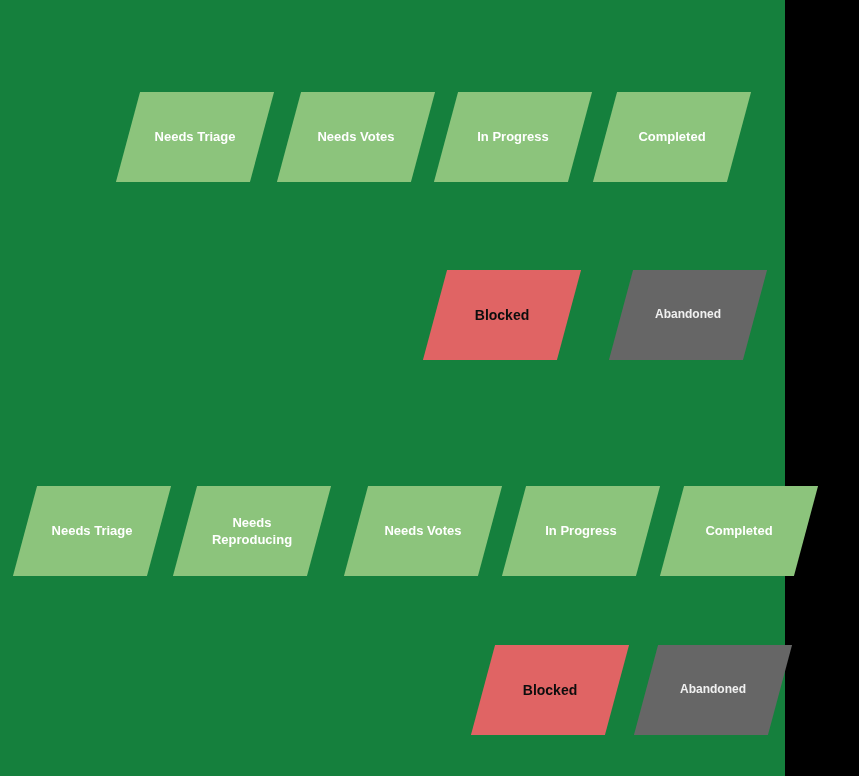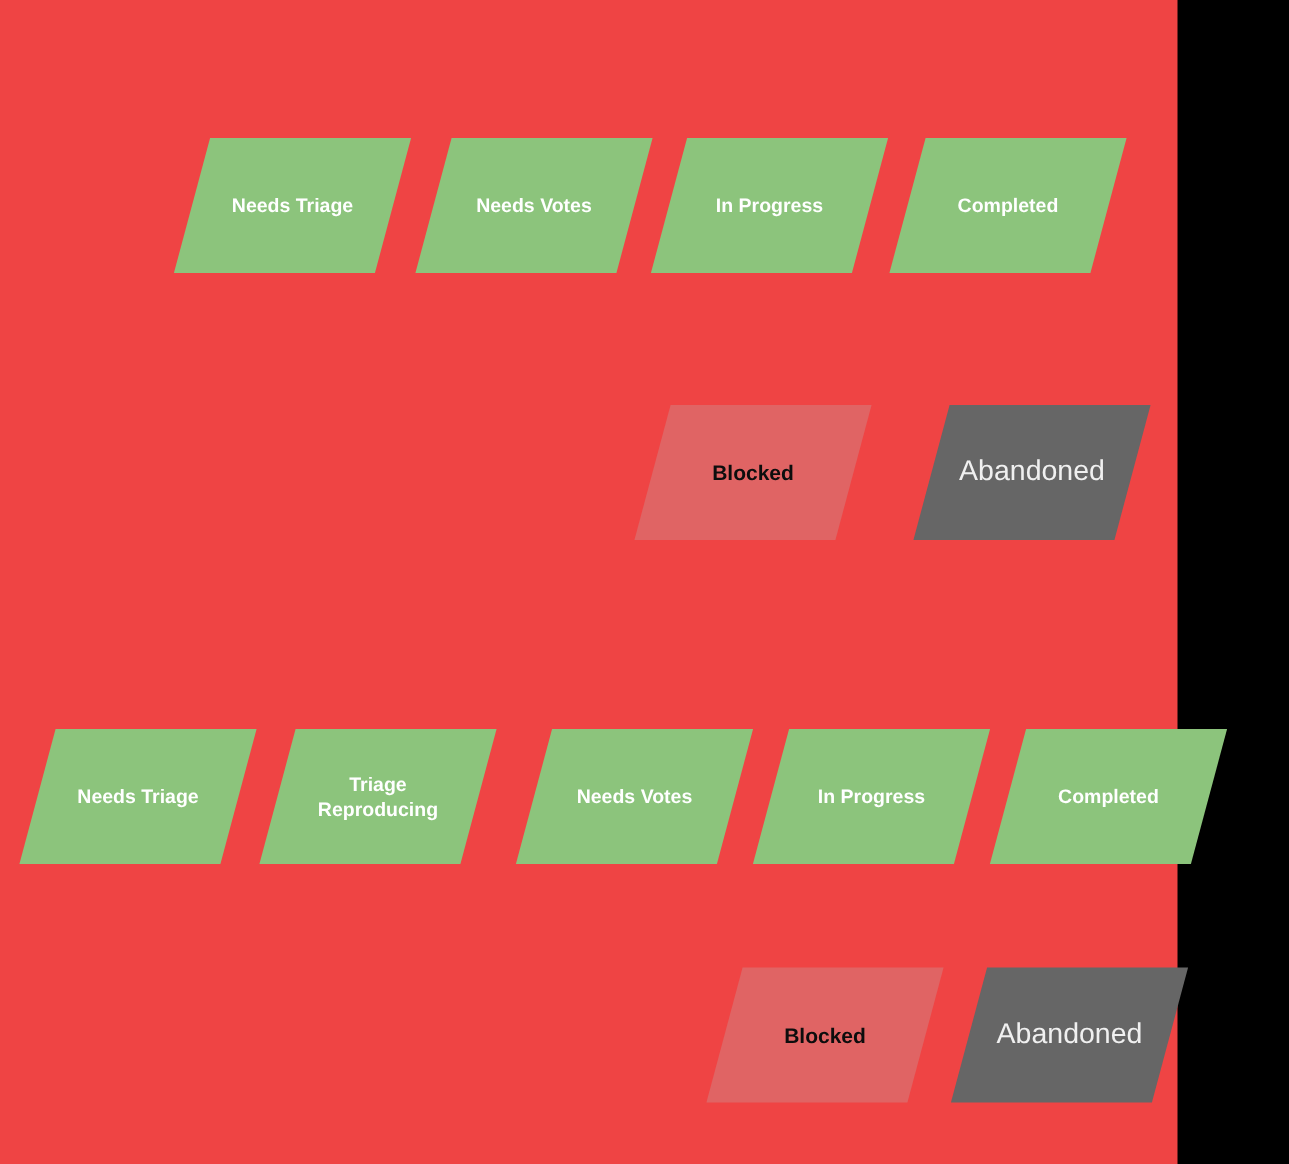--- a/index.html
+++ b/index.html
@@ -15,21 +15,21 @@
     font-family: "Liberation Sans", sans-serif;
     -webkit-font-smoothing: antialiased;
   }
 
   #canvas {
     position: absolute;
     left: 0;
     top: 0;
     width: 785px;
     height: 776px;
-    background: #ef4444;
+    background: #15803d;
   }
 
   
   .node {
     position: absolute;
     box-sizing: border-box;
   }
   .node .shape {
     position: absolute;
     left: 0;
@@ -62,22 +62,22 @@
   .node.red .shape    { background: #e06464; }
   .node.gray .shape   { background: #666666; }
 
   .node.green .label {
     color: #ffffff;
     font-weight: bold;
     font-size: 13px;
   }
   .node.gray .label {
     color: #f0f0f0;
-    font-weight: normal;
-    font-size: 19px;
+    font-weight: bold;
+    font-size: 12px;
   }
   .node.red .label {
     color: #0d0d0d;
     font-weight: bold;
     font-size: 14px;
   }
 </style>
 </head>
 <body>
 
@@ -128,21 +128,21 @@
 
     <div>
 
       <div class="node green" style="left:25px; top:486px; width:134px; height:90px;">
         <div class="shape"></div>
         <div class="label">Needs Triage</div>
       </div>
 
       <div class="node green" style="left:185px; top:486px; width:134px; height:90px;">
         <div class="shape"></div>
-        <div class="label">Triage Reproducing</div>
+        <div class="label">Needs Reproducing</div>
       </div>
 
       <div class="node green" style="left:356px; top:486px; width:134px; height:90px;">
         <div class="shape"></div>
         <div class="label">Needs Votes</div>
       </div>
 
       <div class="node green" style="left:514px; top:486px; width:134px; height:90px;">
         <div class="shape"></div>
         <div class="label">In Progress</div>

